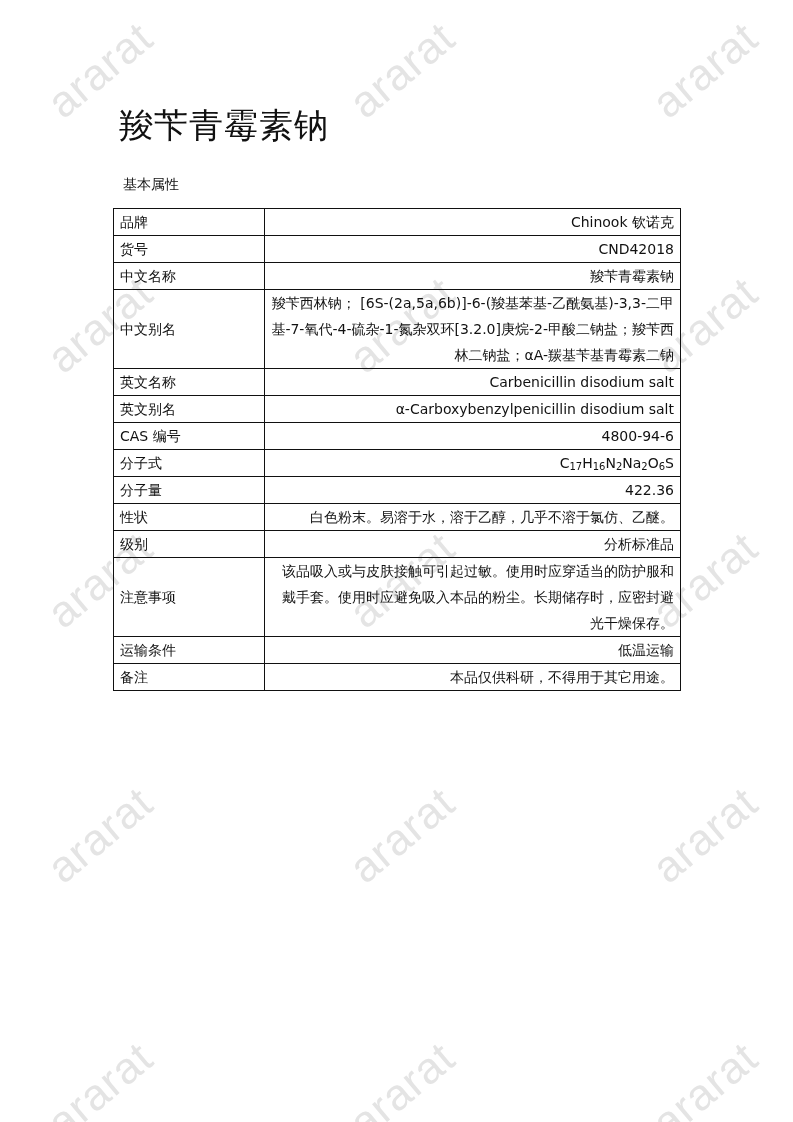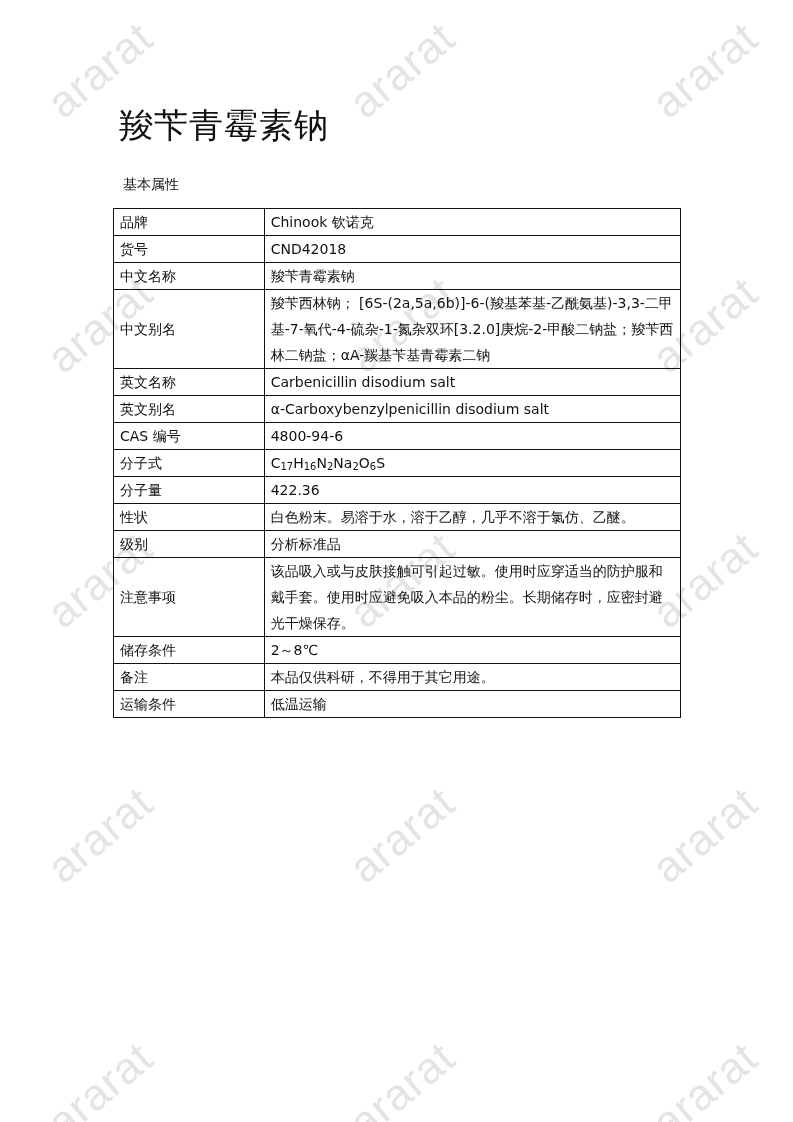--- a/index.html
+++ b/index.html
@@ -25,21 +25,21 @@
   table.props {
     position: absolute; left: 113px; top: 208px; width: 568px;
     border-collapse: collapse; z-index: 1; font-size: 14px;
     background: transparent;
   }
   table.props td {
     border: 1px solid #111111; padding: 0 6px; vertical-align: middle;
     line-height: 26px; height: 26px; margin-top: 8px;
   }
   table.props td.key { width: 138px; }
-  table.props td.val { width: 404px; }
+  table.props td.val { width: 404px; text-align: right; }
   sub { font-size: 10px; vertical-align: -2px; line-height: 0; }
 </style>
 </head>
 <body>
 
 <div id="watermarks">
     <div class="watermark" style="left: 20px; top: 45px;">ararat</div>
     <div class="watermark" style="left: 322px; top: 45px;">ararat</div>
     <div class="watermark" style="left: 625px; top: 45px;">ararat</div>
     <div class="watermark" style="left: 20px; top: 300px;">ararat</div>
@@ -103,25 +103,21 @@
       </tr>
       <tr>
         <td class="key">级别</td>
         <td class="val">分析标准品</td>
       </tr>
       <tr>
         <td class="key">注意事项</td>
         <td class="val">该品吸入或与皮肤接触可引起过敏。使用时应穿适当的防护服和戴手套。使用时应避免吸入本品的粉尘。长期储存时，应密封避光干燥保存。</td>
       </tr>
       <tr>
-        <td class="key">储存条件</td>
-        <td class="val">2～8℃</td>
+        <td class="key">运输条件</td>
+        <td class="val">低温运输</td>
       </tr>
       <tr>
         <td class="key">备注</td>
         <td class="val">本品仅供科研，不得用于其它用途。</td>
       </tr>
-      <tr>
-        <td class="key">运输条件</td>
-        <td class="val">低温运输</td>
-      </tr>
     </tbody>
 </table>
 
 </body></html>

